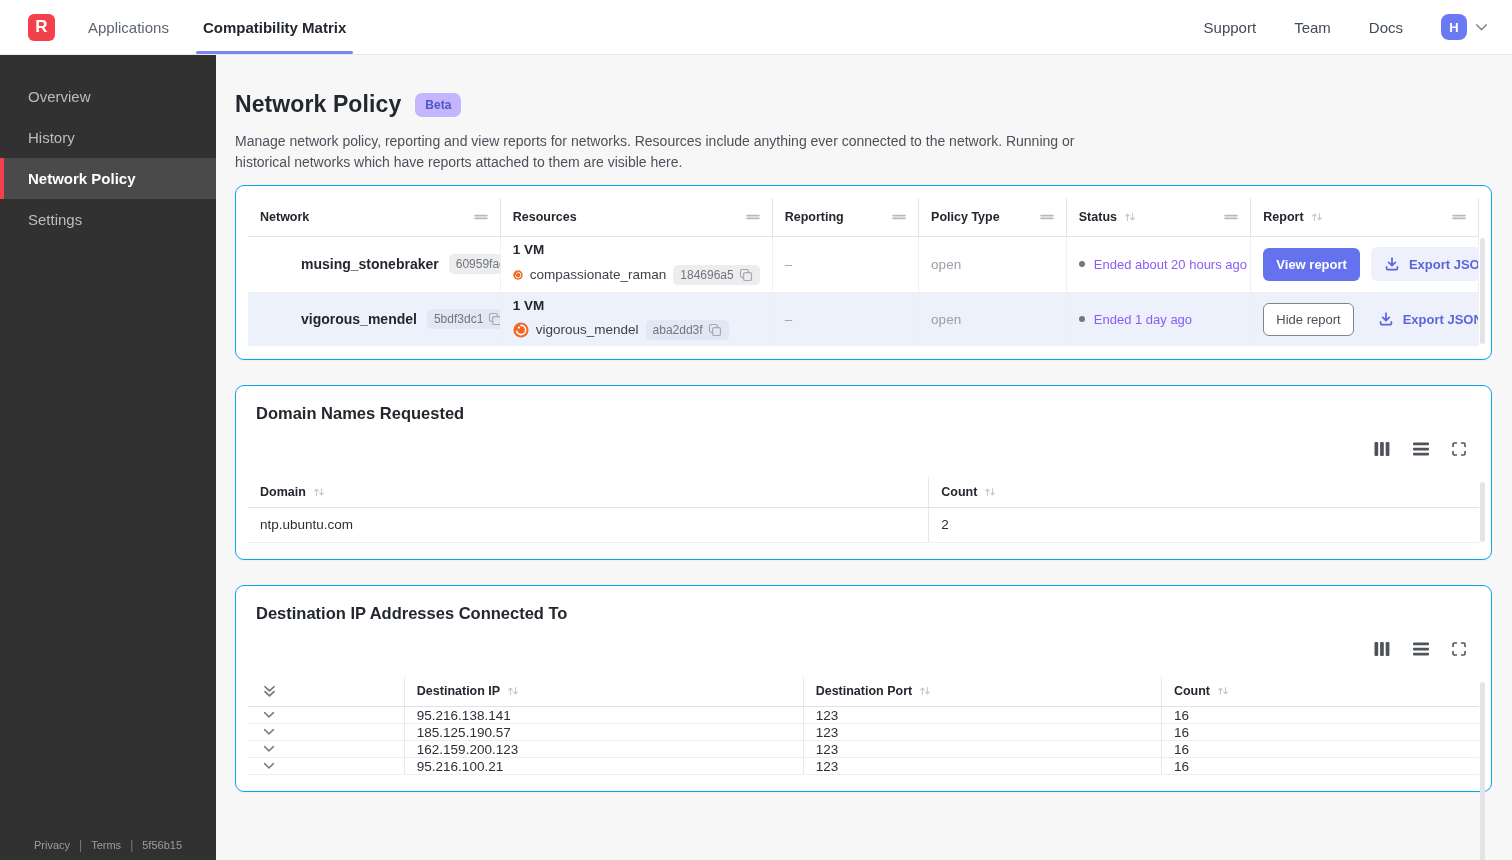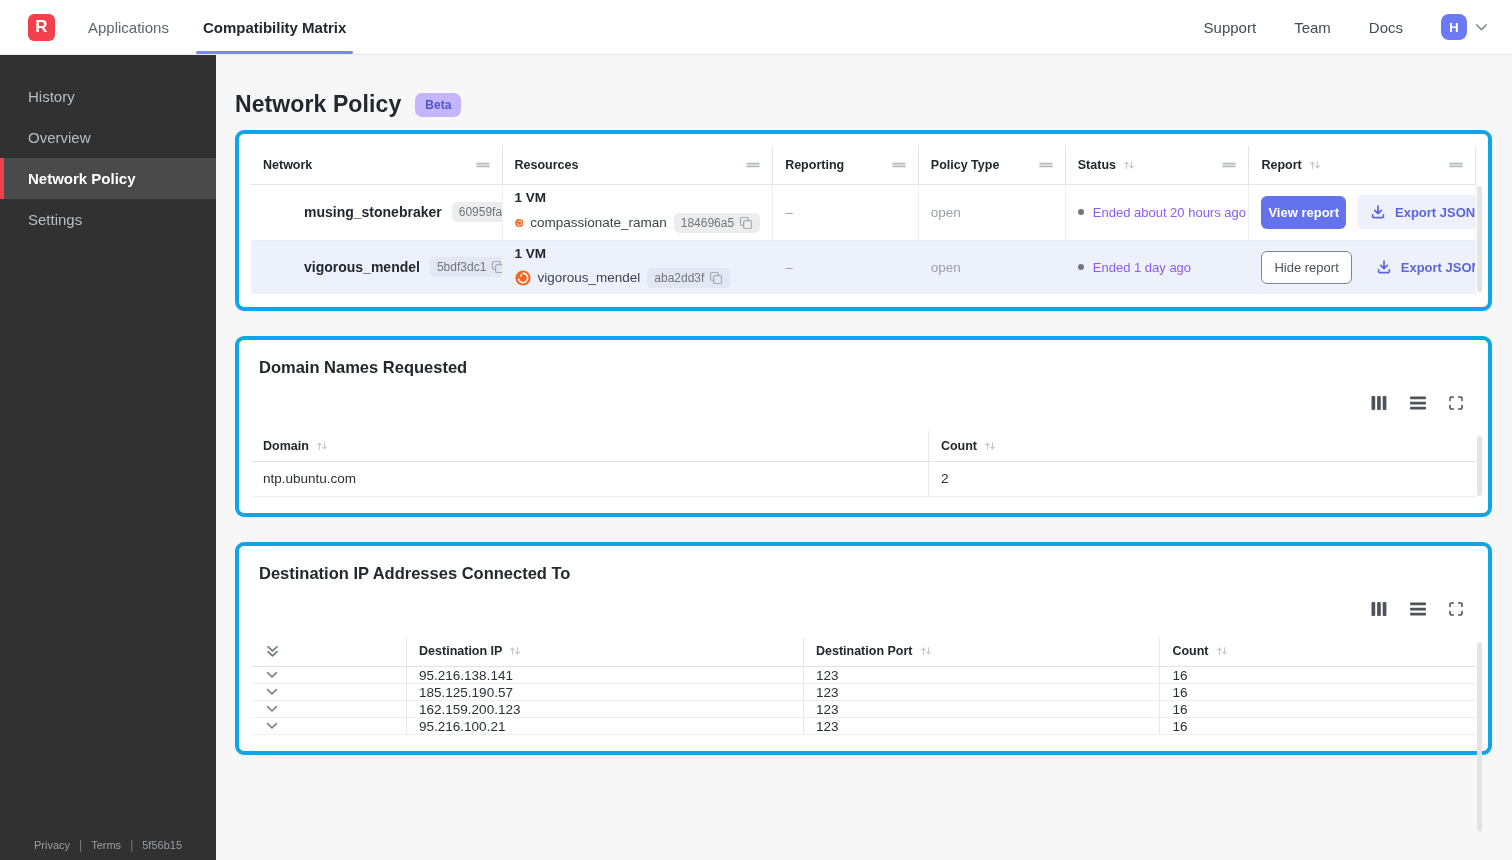--- a/index.html
+++ b/index.html
@@ -28,21 +28,21 @@
   .side-footer .sep { color:#77797c; font-size:12px; }
   .side-footer .lnk { cursor:pointer; }
 
   
   .main { position:absolute; top:55px; left:216px; right:0; bottom:0; overflow:hidden; padding:36px 20px 0 19px; }
   .page-head { display:flex; align-items:center; gap:14px; }
   .page-title { font-size:23px; font-weight:700; color:#23272e; letter-spacing:.1px; }
   .beta-badge { background:#c4b5fd; color:#4d58c4; font-size:12px; font-weight:600; padding:5px 10px; border-radius:7px; }
   .page-desc { margin-top:13px; font-size:14px; line-height:21px; color:#4b525a; max-width:878px; }
 
-  .card { background:#fff; border:4px solid #0ea5e9; border-radius:9px; box-shadow:0 1px 2px rgba(20,22,26,.04); position:relative; }
+  .card { background:#fff; border:1px solid #0ea5e9; border-radius:9px; box-shadow:0 1px 2px rgba(20,22,26,.04); position:relative; }
   .card-networks { margin-top:12px; padding:12px 12px 13px; }
   .card-block { margin-top:25px; padding:18px 12px 16px; }
   .card-title { font-size:16.5px; font-weight:700; color:#23272e; padding:0 8px; }
   .toolbar { display:flex; justify-content:flex-end; align-items:center; gap:17px; margin:16px 10px 0 0; }
   .tool-btn { background:none; border:none; color:#4f545a; display:flex; align-items:center; padding:2px; }
 
   table { width:100%; border-collapse:collapse; table-layout:fixed; }
   th { text-align:left; font-size:12.5px; font-weight:700; color:#23272e; padding:0 12px; white-space:nowrap; }
   td { padding:0 12px; font-size:13.5px; color:#2b2f36; white-space:nowrap; overflow:hidden; }
   .th-in { display:flex; align-items:center; gap:7px; }
@@ -60,21 +60,21 @@
   .pill { display:inline-flex; align-items:center; gap:5px; background:#ededee; color:#6f7680; font-size:12px; padding:3px 7px; border-radius:5px; }
   tr.hl .pill { background:#e2e7f3; }
   .name-cell { display:flex; align-items:center; gap:10px; padding-left:2px; }
   .res-cell { line-height:1; }
   .res-sum { font-size:13.5px; font-weight:700; color:#23272e; margin-bottom:8px; }
   .res-line { display:flex; align-items:center; gap:7px; font-size:13.5px; color:#3c434b; }
   .muted { color:#9aa0a8; }
   .status-cell { display:flex; align-items:center; gap:9px; font-size:13px; color:#8b5cf6; }
   .dot { width:6px; height:6px; border-radius:50%; background:#70777f; flex:none; }
   .report-cell { display:flex; align-items:center; gap:11px; }
-  .btn-primary { background:#6472ee; color:#fff; border:none; font-size:13px; font-weight:700; padding:9px 7px; border-radius:6px; white-space:nowrap; }
+  .btn-primary { background:#6472ee; color:#fff; border:none; font-size:13px; font-weight:700; padding:9px 13px; border-radius:6px; white-space:nowrap; }
   .btn-outline { background:#fff; color:#4a5158; border:1px solid #80868d; font-size:13px; font-weight:500; padding:8px 12px; border-radius:6px; white-space:nowrap; }
   .btn-export { display:inline-flex; align-items:center; gap:9px; background:#eef0fc; color:#5b67d8; border:none; font-size:13px; font-weight:700; padding:9px 13px; border-radius:6px; white-space:nowrap; }
 
   
   .sub-table { margin-top:18px; }
   .sub-table thead tr { height:30px; }
   .sub-table th { border-bottom:1px solid #e0e2e5; }
   .sub-table th:not(:last-child), .sub-table td:not(:last-child) { border-right:1px solid #e7e8ea; }
   .sub-table td { border-bottom:1px solid #edeef1; }
   .dom-row { height:35px; }
@@ -159,24 +159,24 @@
       <svg class="ic" width="13" height="9" viewBox="0 0 12 8" style="color:#8d939b">
           <use href="#i-chev"></use>
         </svg>
     </div>
   </div>
 </header>
 
 <aside class="sidebar">
   <div class="side-list">
     <div class="side-item">
-        <span>History</span>
+        <span>Overview</span>
       </div>
     <div class="side-item">
-        <span>Overview</span>
+        <span>History</span>
       </div>
     <div class="side-item active">
         <span>Network Policy</span>
       </div>
     <div class="side-item">
         <span>Settings</span>
       </div>
   </div>
   <div class="side-footer">
     <span class="lnk">Privacy</span>
@@ -186,20 +186,21 @@
     <span>5f56b15</span>
   </div>
 </aside>
 
 <main class="main">
 
   <div class="page-head">
     <h1 class="page-title">Network Policy</h1>
     <span class="beta-badge">Beta</span>
   </div>
+  <p class="page-desc">Manage network policy, reporting and view reports for networks. Resources include anything ever connected to the network. Running or historical networks which have reports attached to them are visible here.</p>
 
   <section class="card card-networks">
     <table class="net-table">
       <colgroup>
         <col style="width:20.5%">
           <col style="width:22.1%">
           <col style="width:11.9%">
         <col style="width:12.0%">
           <col style="width:15.0%">
           <col style="width:18.5%">

